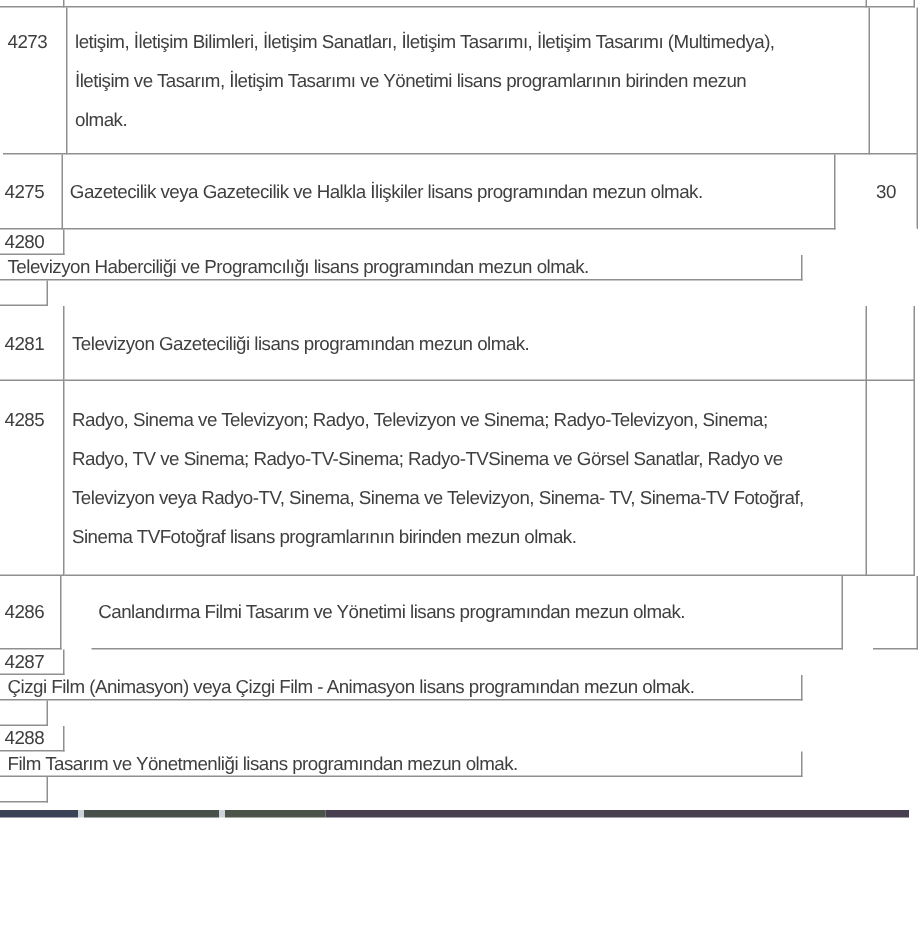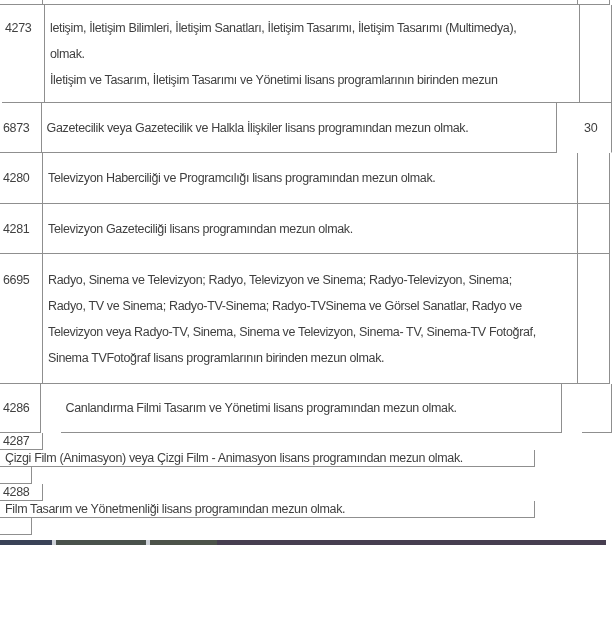--- a/index.html
+++ b/index.html
@@ -41,41 +41,41 @@
 
     <div id="rows-host">
         <div class="row" style="height: 98px; justify-content: flex-end;">
     <div class="cell code">
             <div class="line">4273</div>
             <div class="line"></div>
             <div class="line"></div>
           </div>
     <div class="cell desc">
             <div class="line">letişim, İletişim Bilimleri, İletişim Sanatları, İletişim Tasarımı, İletişim Tasarımı (Multimedya),</div>
+            <div class="line">İletişim ve Tasarım, İletişim Tasarımı ve Yönetimi lisans programlarının birinden mezun</div>
             <div class="line">olmak.</div>
-            <div class="line">İletişim ve Tasarım, İletişim Tasarımı ve Yönetimi lisans programlarının birinden mezun</div>
           </div>
     <div class="cell val">
             <div class="line"></div>
             <div class="line"></div>
             <div class="line"></div>
           </div>
   </div>
         <div class="row" style="height: 50px;">
     <div class="cell code">
-            <div class="line">6873</div>
+            <div class="line">4275</div>
           </div>
     <div class="cell desc">
             <div class="line">Gazetecilik veya Gazetecilik ve Halkla İlişkiler lisans programından mezun olmak.</div>
           </div>
     <div class="cell val no-bottom">
             <div class="line">30</div>
           </div>
   </div>
-        <div class="row" style="height: 51px;">
+        <div class="row" style="height: 51px; flex-direction: column;">
     <div class="cell code">
             <div class="line">4280</div>
           </div>
     <div class="cell desc">
             <div class="line">Televizyon Haberciliği ve Programcılığı lisans programından mezun olmak.</div>
           </div>
     <div class="cell val">
             <div class="line"></div>
           </div>
   </div>
@@ -85,21 +85,21 @@
           </div>
     <div class="cell desc">
             <div class="line">Televizyon Gazeteciliği lisans programından mezun olmak.</div>
           </div>
     <div class="cell val">
             <div class="line"></div>
           </div>
   </div>
         <div class="row" style="height: 130px;">
     <div class="cell code">
-            <div class="line">6695</div>
+            <div class="line">4285</div>
             <div class="line"></div>
             <div class="line"></div>
             <div class="line"></div>
           </div>
     <div class="cell desc">
             <div class="line">Radyo, Sinema ve Televizyon; Radyo, Televizyon ve Sinema; Radyo-Televizyon, Sinema;</div>
             <div class="line">Radyo, TV ve Sinema; Radyo-TV-Sinema; Radyo-TVSinema ve Görsel Sanatlar, Radyo ve</div>
             <div class="line">Televizyon veya Radyo-TV, Sinema, Sinema ve Televizyon, Sinema- TV, Sinema-TV Fotoğraf,</div>
             <div class="line">Sinema TVFotoğraf lisans programlarının birinden mezun olmak.</div>
           </div>

